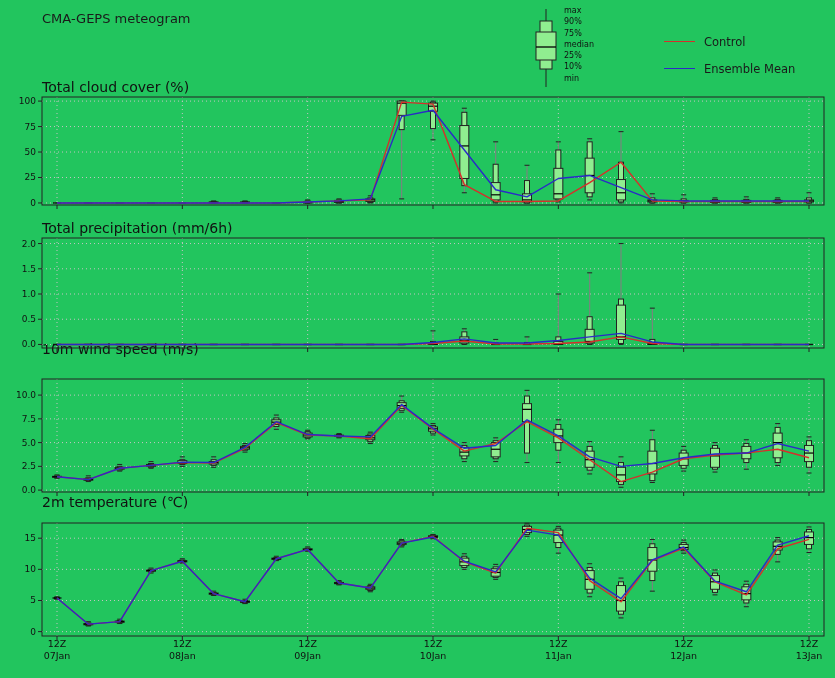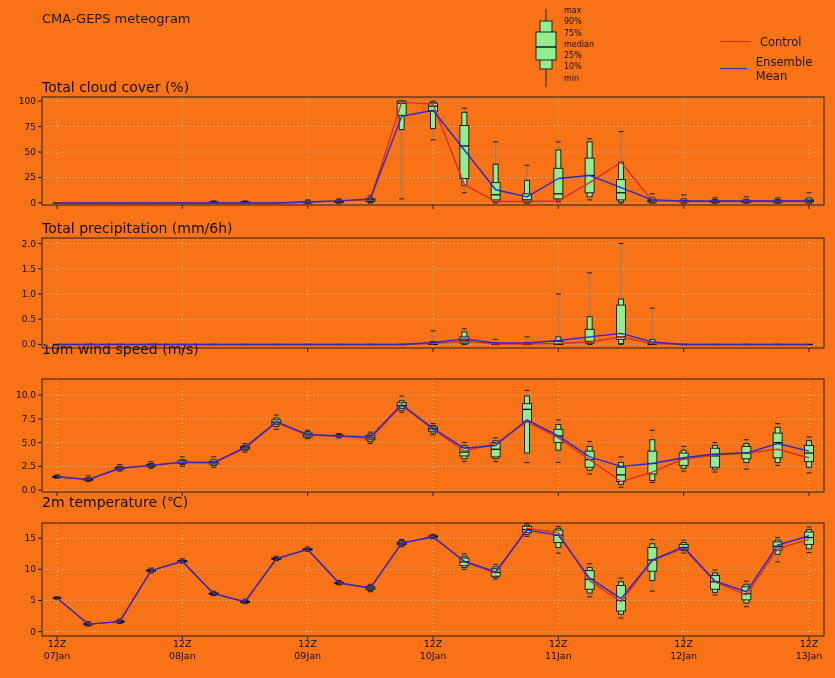--- a/index.html
+++ b/index.html
@@ -1,20 +1,20 @@
 <!DOCTYPE html>
 <html><head>
 <meta charset="utf-8">
 <style>
   html,body{margin:0;padding:0;background:#ffffff;}
   body{font-family:"DejaVu Sans", sans-serif;color:#1a1a1a;}
-  .page{position:relative;width:835px;height:678px;background:#f97316;overflow:hidden;}
+  .page{position:relative;width:835px;height:678px;background:#22c55e;overflow:hidden;}
   .hdr{position:absolute;left:42px;top:8px;font-size:13px;line-height:21px;white-space:nowrap;}
   .boxlabels{position:absolute;left:564px;top:5px;font-size:8px;line-height:11.3px;color:#111;}
-  .linelegend{position:absolute;left:720px;top:28px;}
+  .linelegend{position:absolute;left:664px;top:28px;}
   .li{display:flex;align-items:center;height:27px;}
   .sw{display:inline-block;width:31px;height:0;border-top:1.7px solid #000;margin-right:9px;}
   .li span.lbl{font-size:11.5px;}
   .ptitle{position:absolute;left:42px;font-size:14px;color:#111;white-space:nowrap;}
   svg.panel{position:absolute;left:0;}
   #boxglyph{position:absolute;}
   #taxis{position:absolute;left:0;top:636px;}
 </style>
 </head>
 <body>

